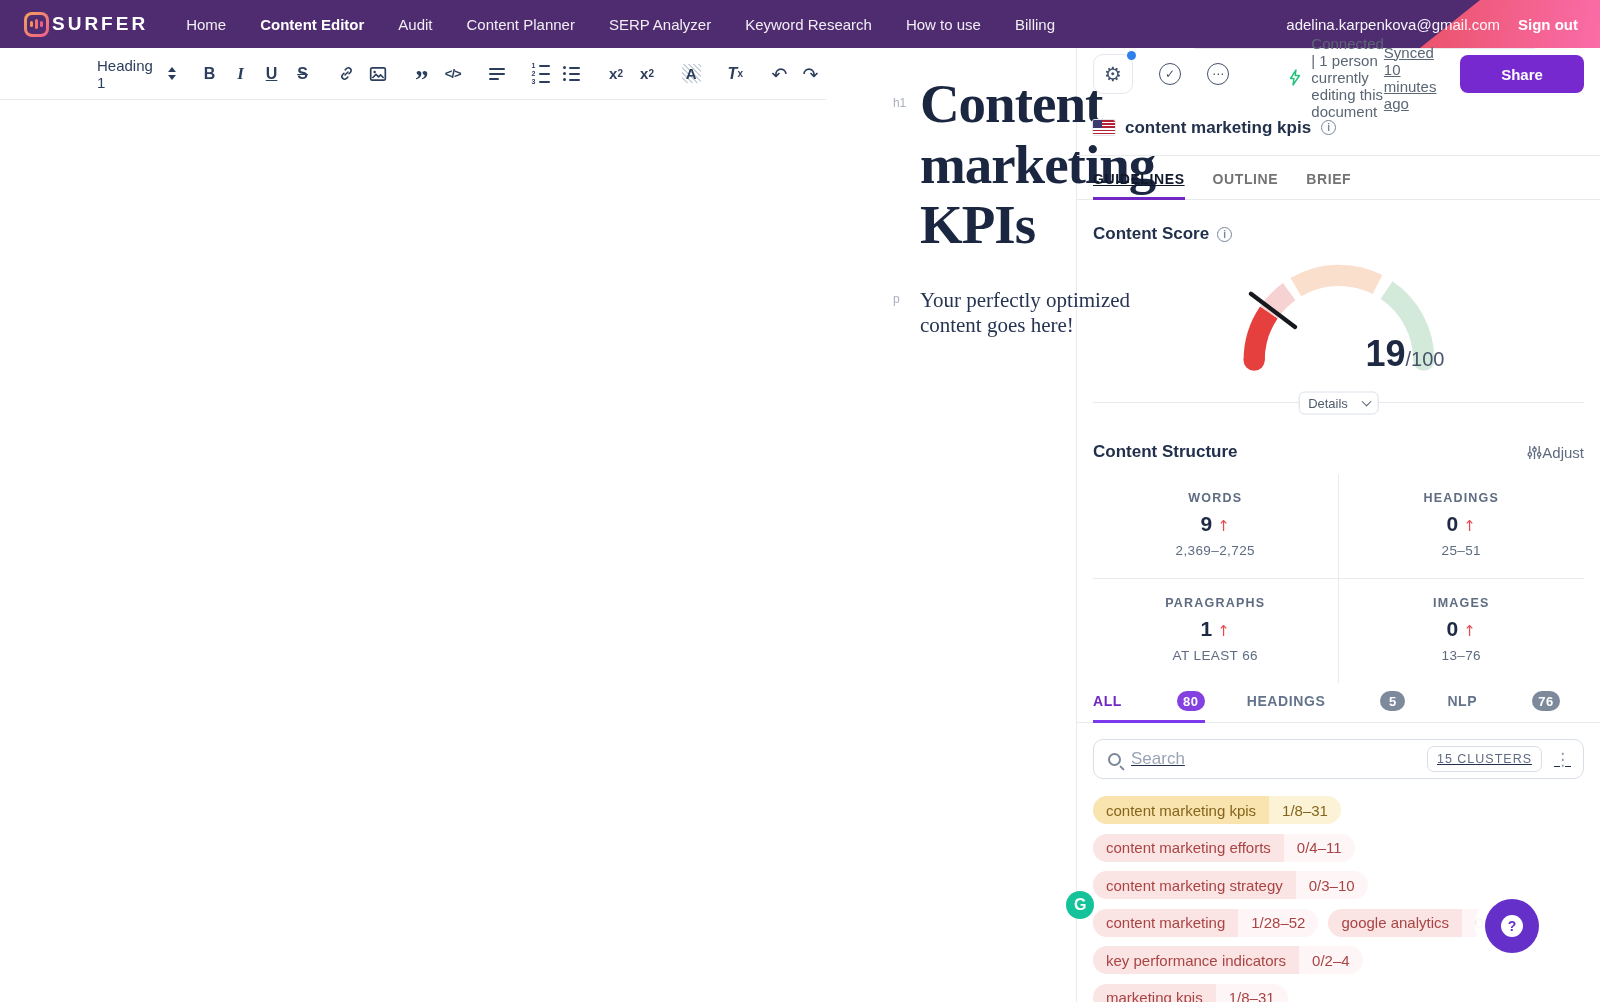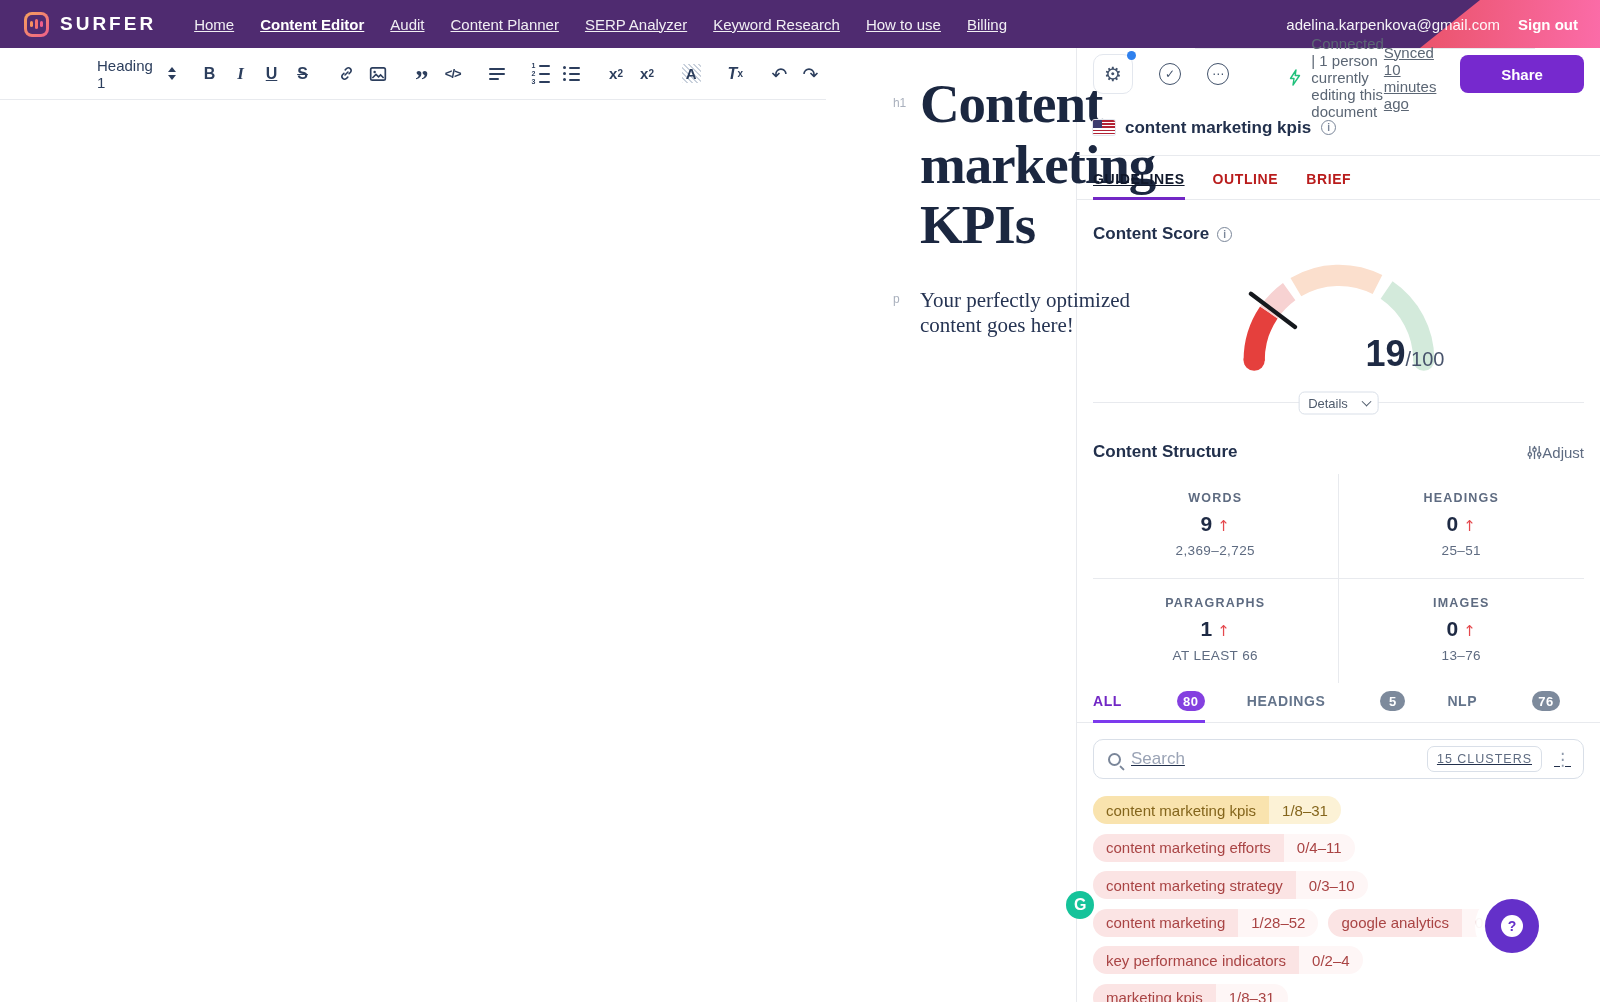--- a/index.html
+++ b/index.html
@@ -5,30 +5,30 @@
   * { box-sizing: border-box; margin: 0; padding: 0; }
   html,body { width:1600px; height:1002px; overflow:hidden; }
   body { font-family:"Liberation Sans", sans-serif; background:#fff; color:#22304C; }
   .page { position:relative; width:1600px; height:1002px; }
 
   
   .nav { position:relative; height:48px; background:#4F2B70; display:flex; align-items:center; color:#fff; }
   .nav-wedge { position:absolute; top:0; right:0; width:200px; height:48px;
     background:linear-gradient(95deg,#E85063 0%,#FB6CA8 100%);
     clip-path:polygon(80px 0,200px 0,200px 48px,20px 48px); }
-  .brand { display:flex; align-items:center; gap:11px; margin:0 38px 0 24px; }
+  .brand { display:flex; align-items:center; gap:3px; margin:0 38px 0 24px; }
   .brand-mark { width:25px; height:25px; border-radius:8px; position:relative;
     background:linear-gradient(#4F2B70,#4F2B70) padding-box, linear-gradient(135deg,#F5A35C,#EE5D8A) border-box;
     border:3px solid transparent; display:flex; align-items:center; justify-content:center; gap:2px; }
   .brand-mark i { display:block; width:3px; border-radius:2px; }
   .brand-mark i:nth-child(1){ height:6px; background:#F5915F; }
   .brand-mark i:nth-child(2){ height:10px; background:#F2716F; }
   .brand-mark i:nth-child(3){ height:6px; background:#EE5D8A; }
   .brand-name { font-size:19px; font-weight:700; letter-spacing:3px; }
-  .nav-items { display:flex; gap:26px; font-size:15px;text-decoration:underline; }
+  .nav-items { display:flex; gap:34px; font-size:15px; }
   .nav-item { opacity:.92; cursor:pointer; }
   .nav-item.active { font-weight:700; opacity:1; }
   .nav-right { margin-left:auto; display:flex; align-items:center; gap:18px; padding-right:22px; position:relative; z-index:1; font-size:15px; }
   .nav-email { opacity:.95; }
   .nav-signout { font-weight:700; cursor:pointer; }
 
   
   .main { display:flex; height:954px; }
   .editor-col { width:1077px; border-right:1px solid #E8EAEE; display:flex; flex-direction:row; position:relative; }
   .panel { flex:1; position:relative; }
@@ -97,21 +97,21 @@
   .keyword-row { height:56px; display:flex; align-items:center; padding:0 16px; border-bottom:1px solid #E8EAEE; gap:10px; }
   .flag { width:22px; height:15px; border-radius:2px; overflow:hidden; position:relative; flex:none;
     background:repeating-linear-gradient(#B22234 0 1.6px,#fff 1.6px 3.2px); box-shadow:0 0 0 1px #E3E7EE; }
   .flag:before { content:""; position:absolute; left:0; top:0; width:9px; height:8px; background:#3C3B6E; }
   .keyword-title { font-size:17px; font-weight:700; color:#22304C; }
   .info-ic { width:15px; height:15px; border:1.3px solid #7A8699; border-radius:50%; color:#7A8699;
     font-size:10px; display:flex; align-items:center; justify-content:center; font-weight:700; cursor:pointer; }
 
   
   .panel-tabs { height:44px; display:flex; align-items:flex-end; padding:0 16px; gap:28px; border-bottom:1px solid #E8EAEE; }
-  .ptab { font-size:14px; font-weight:700; letter-spacing:.6px; color:#b91c1c; padding-bottom:10px;
+  .ptab { font-size:14px; font-weight:700; letter-spacing:.6px; color:#737373; padding-bottom:10px;
     border-bottom:3px solid transparent; margin-bottom:-1px; cursor:pointer; }
   .ptab.active { color:#0f172a; border-bottom-color:#7227C5;text-decoration:underline; }
 
   
   .score-section,.structure-section { padding:0 16px; }
   .sec-title-row { display:flex; align-items:center; gap:8px; margin-top:24px; }
   .sec-title { font-size:17px; font-weight:700; color:#22304C; }
   .gauge-wrap { width:212px; margin:10px auto 0; position:relative; }
   .score-text { position:absolute; left:0; right:0; bottom:2px; text-align:right; }
   .score-val { font-size:36px; font-weight:800; color:#1E2A44; }

